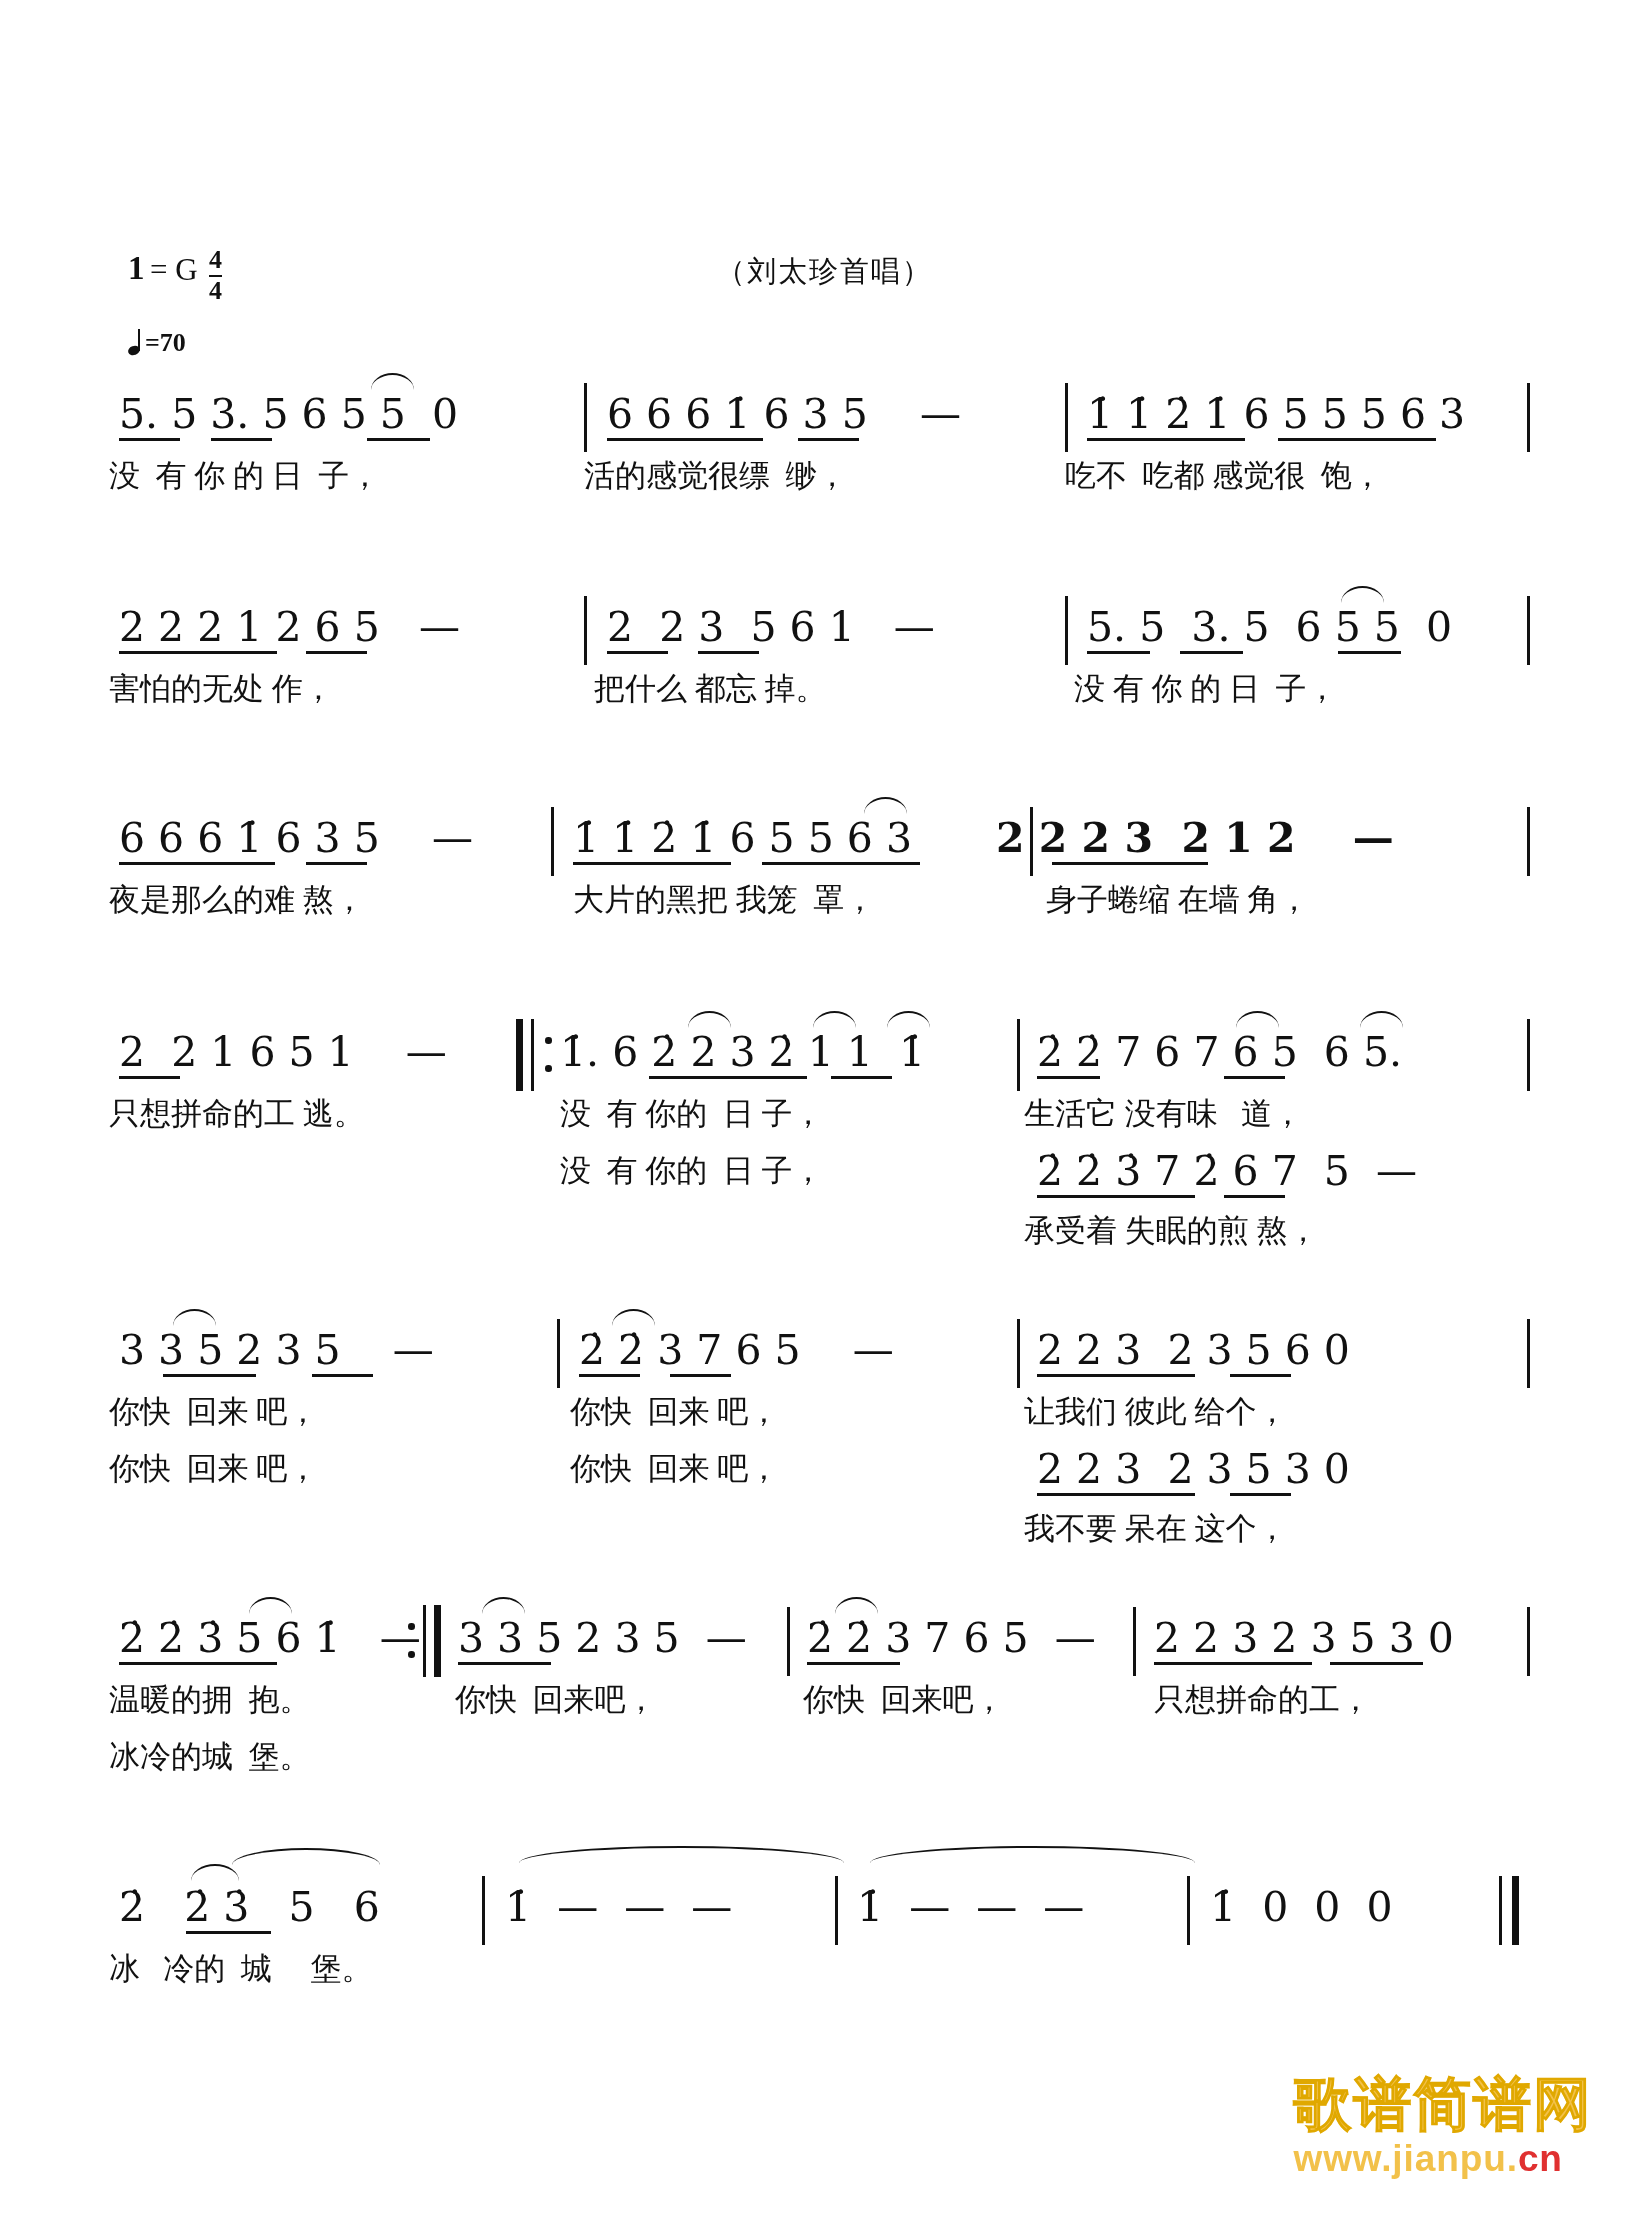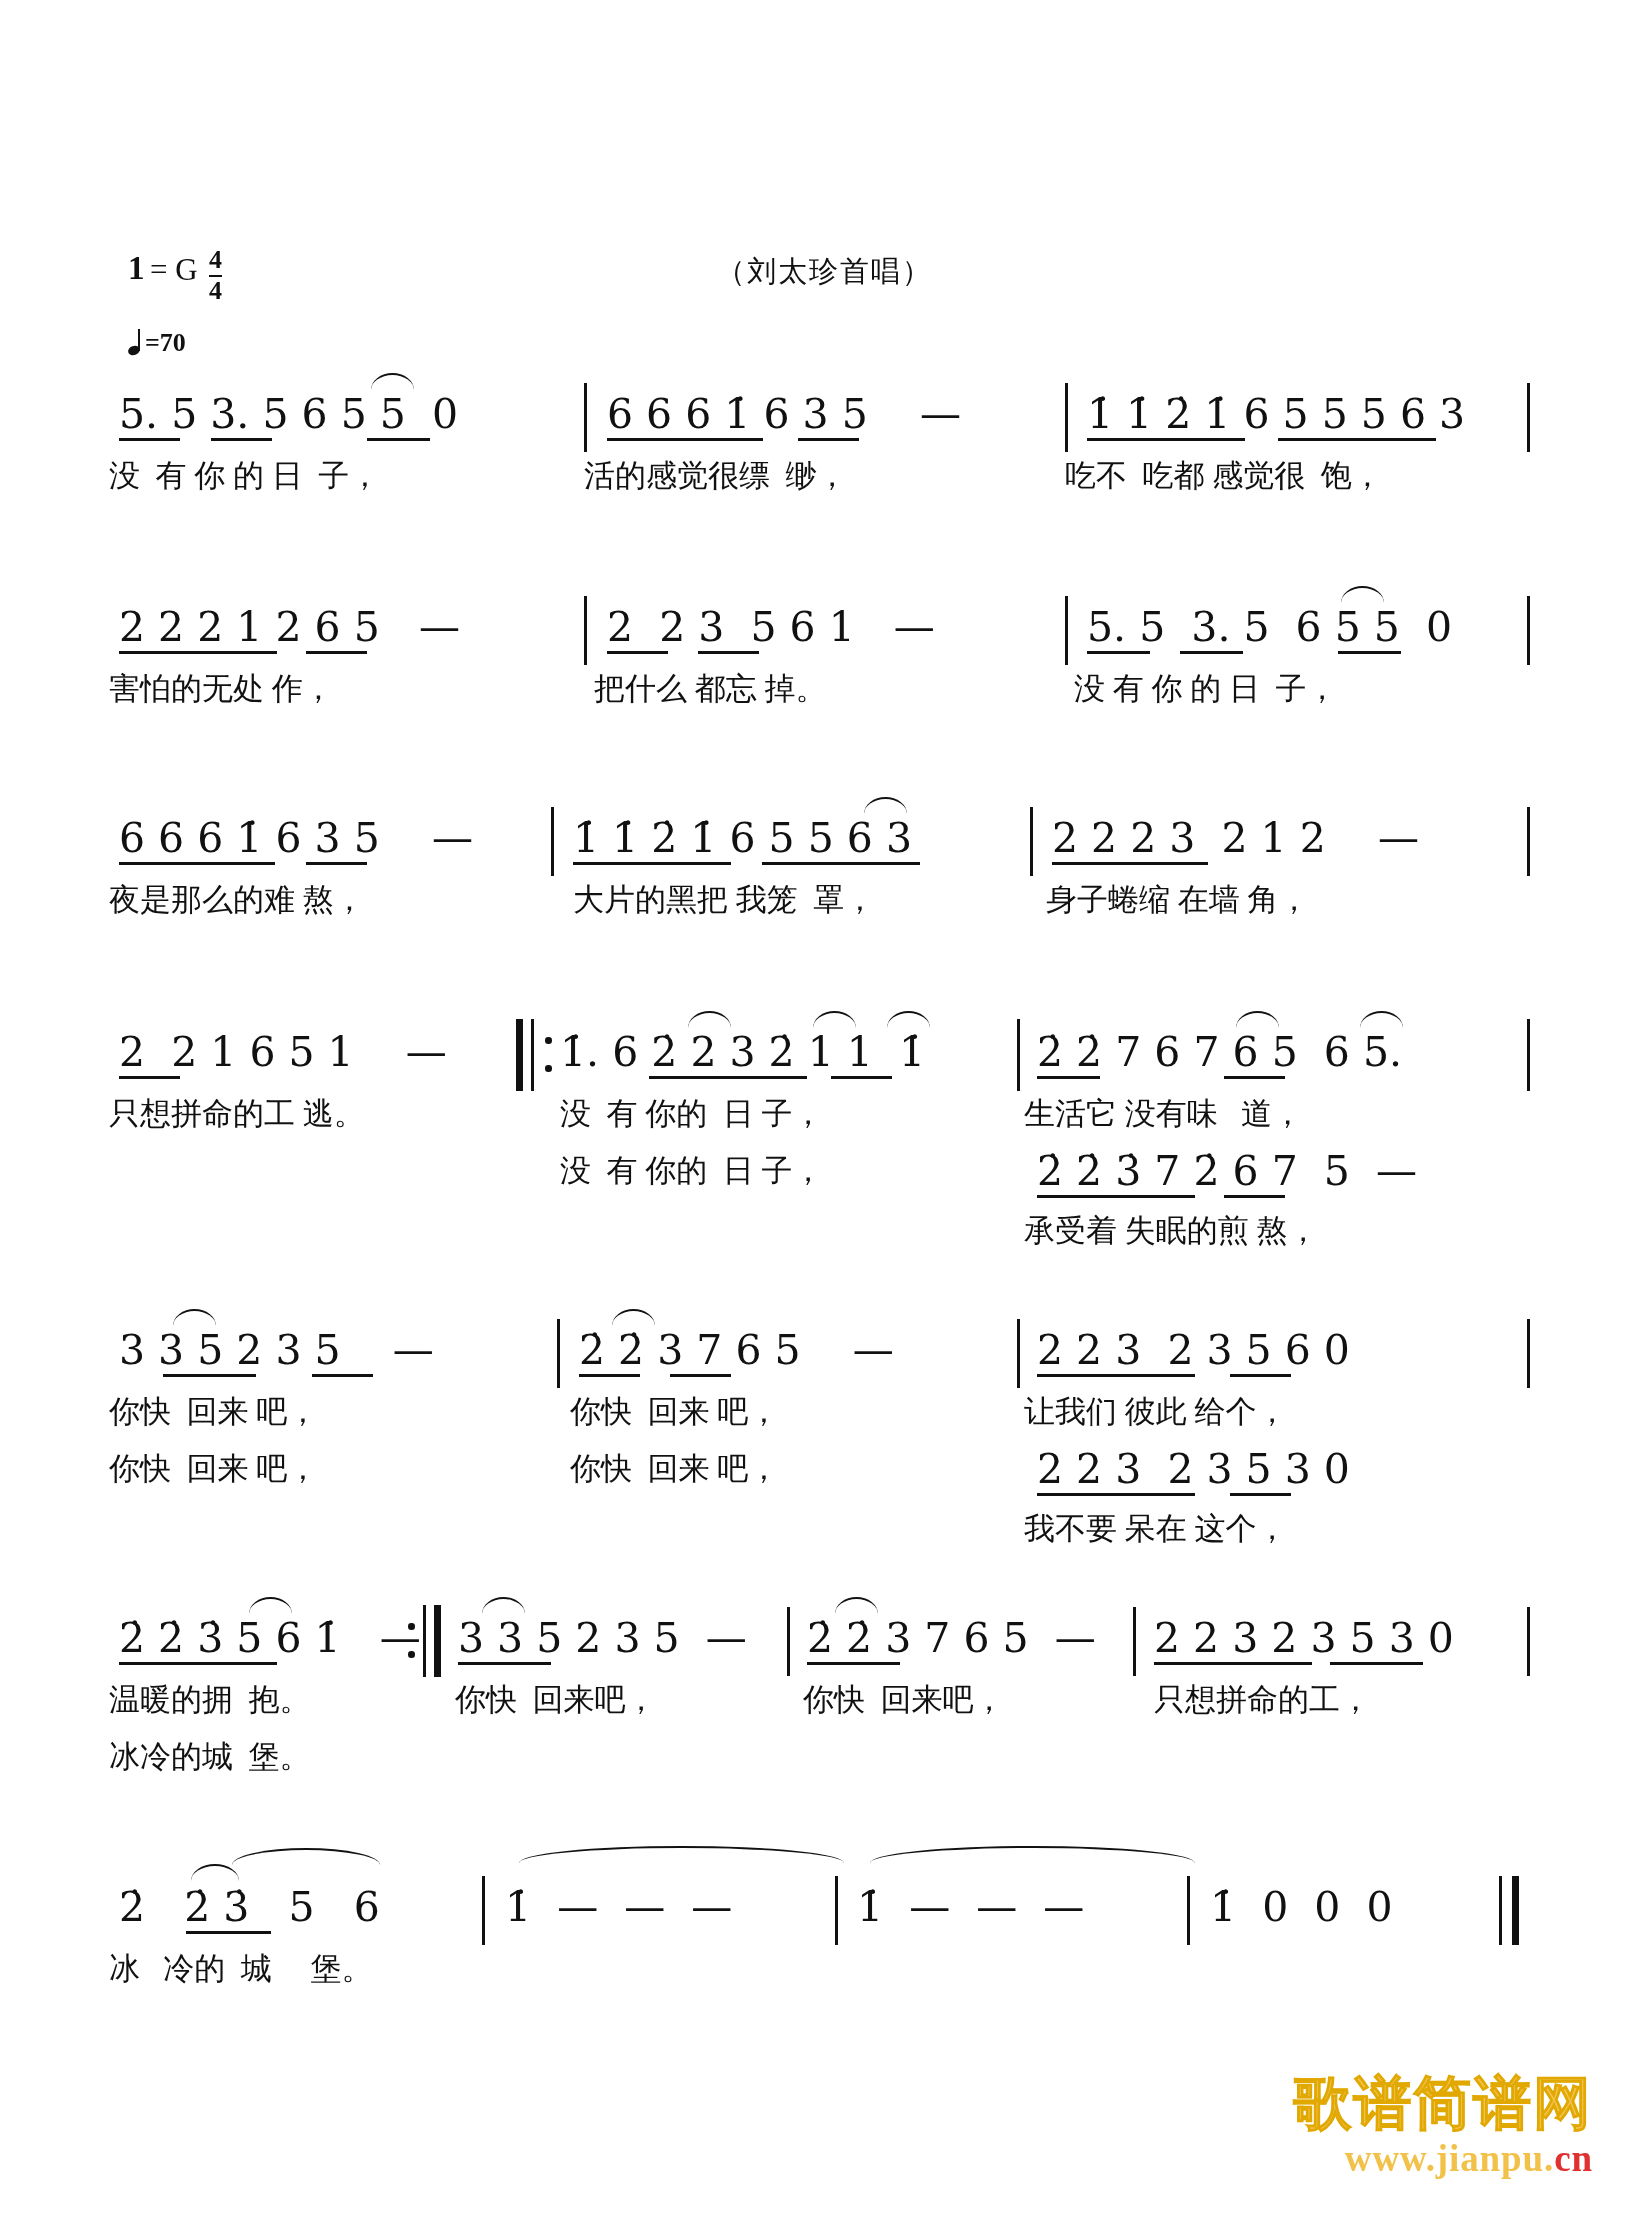--- a/index.html
+++ b/index.html
@@ -160,22 +160,21 @@
     width: 6.5px; height: 6.5px;
     background: #111;
     border-radius: 50%;
   }
 
   
   .watermark {
     position: absolute;
     right: 56px;
     bottom: 37px;
-    text-align: right;
-    font-family: Liberation Serif, serif;
+    font-family: Liberation Sans, sans-serif;
   }
   .wm-main {
     font-size: 58px;
     font-weight: bold;
     color: #f2c14a;
     letter-spacing: 1.9px;
     -webkit-text-stroke: 0.9px #e0a800;
   }
   .wm-sub {
     font-size: 37px;
@@ -265,21 +264,21 @@
     <div class="notes" style="left:119px; top:0;">6 6 6 1̇ 6 3 5    —</div>
     <div class="lyrics" style="left:109px; top:65px;">夜是那么的难 熬，</div>
 
     <div class="bar" style="left:551px; top:-7.4px; height:69px;"></div>
 
     <div class="notes" style="left:573px; top:0;">1̇ 1̇ 2̇ 1̇ 6 5 5 6 3</div>
     <div class="lyrics" style="left:573px; top:65px;">大片的黑把 我笼  罩，</div>
 
     <div class="bar" style="left:1030px; top:-7.4px; height:69px;"></div>
 
-    <div class="notes" style="left:1052px; top:0;">2 2 2 3  2 1 2    —</div>
+    <div class="notes" style="left:996px; top:0;font-weight:bold;">2 2 2 3  2 1 2    —</div>
     <div class="lyrics" style="left:1046px; top:65px;">身子蜷缩 在墙 角，</div>
 
     <div class="bar" style="left:1527px; top:-7.4px; height:69px;"></div>
 
     <div class="underline1" style="left:119px; top:48px; width:156px;"></div>
     <div class="underline1" style="left:306px; top:48px; width:61px;"></div>
     <div class="underline1" style="left:573px; top:48px; width:158px;"></div>
     <div class="underline1" style="left:762px; top:48px; width:158px;"></div>
     <div class="underline1" style="left:1052px; top:48px; width:156px;"></div>
     <div class="tie" style="left:864px; top:-16.7px; width:43px;"></div>

